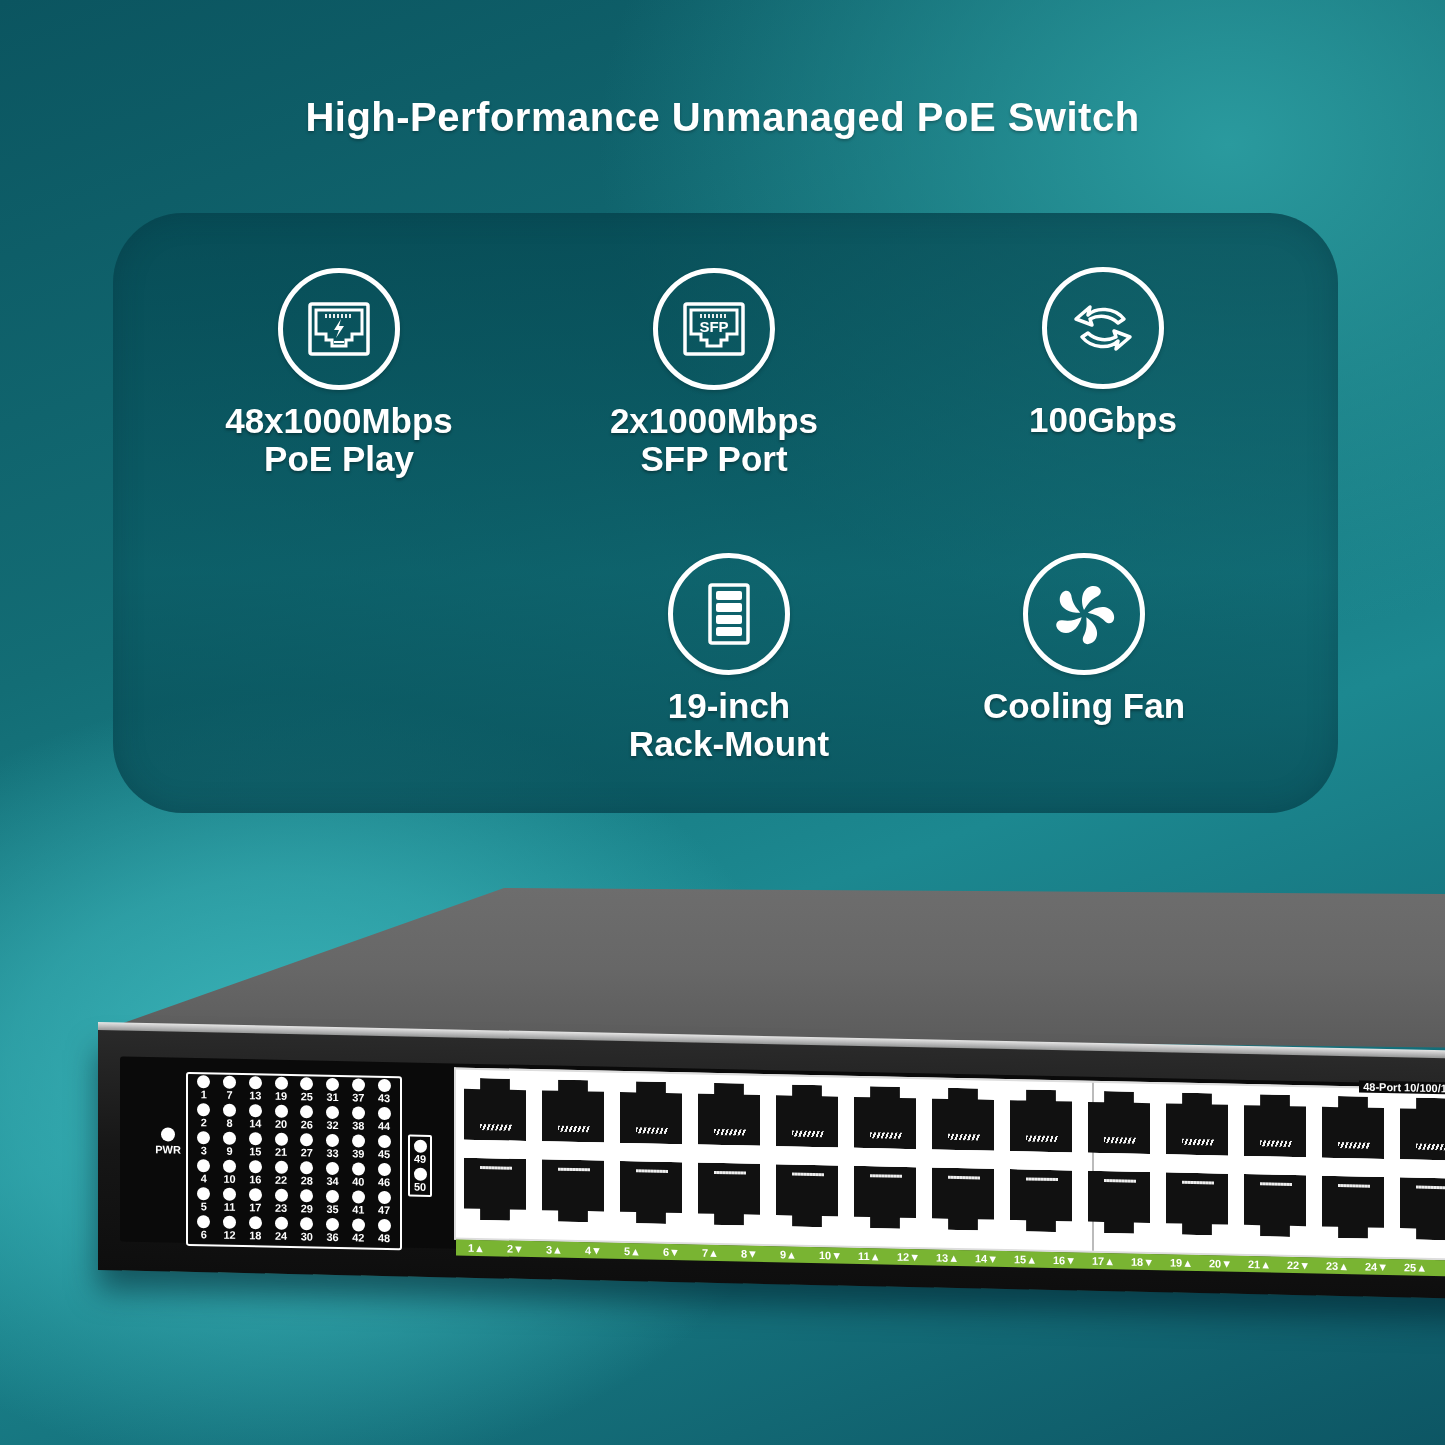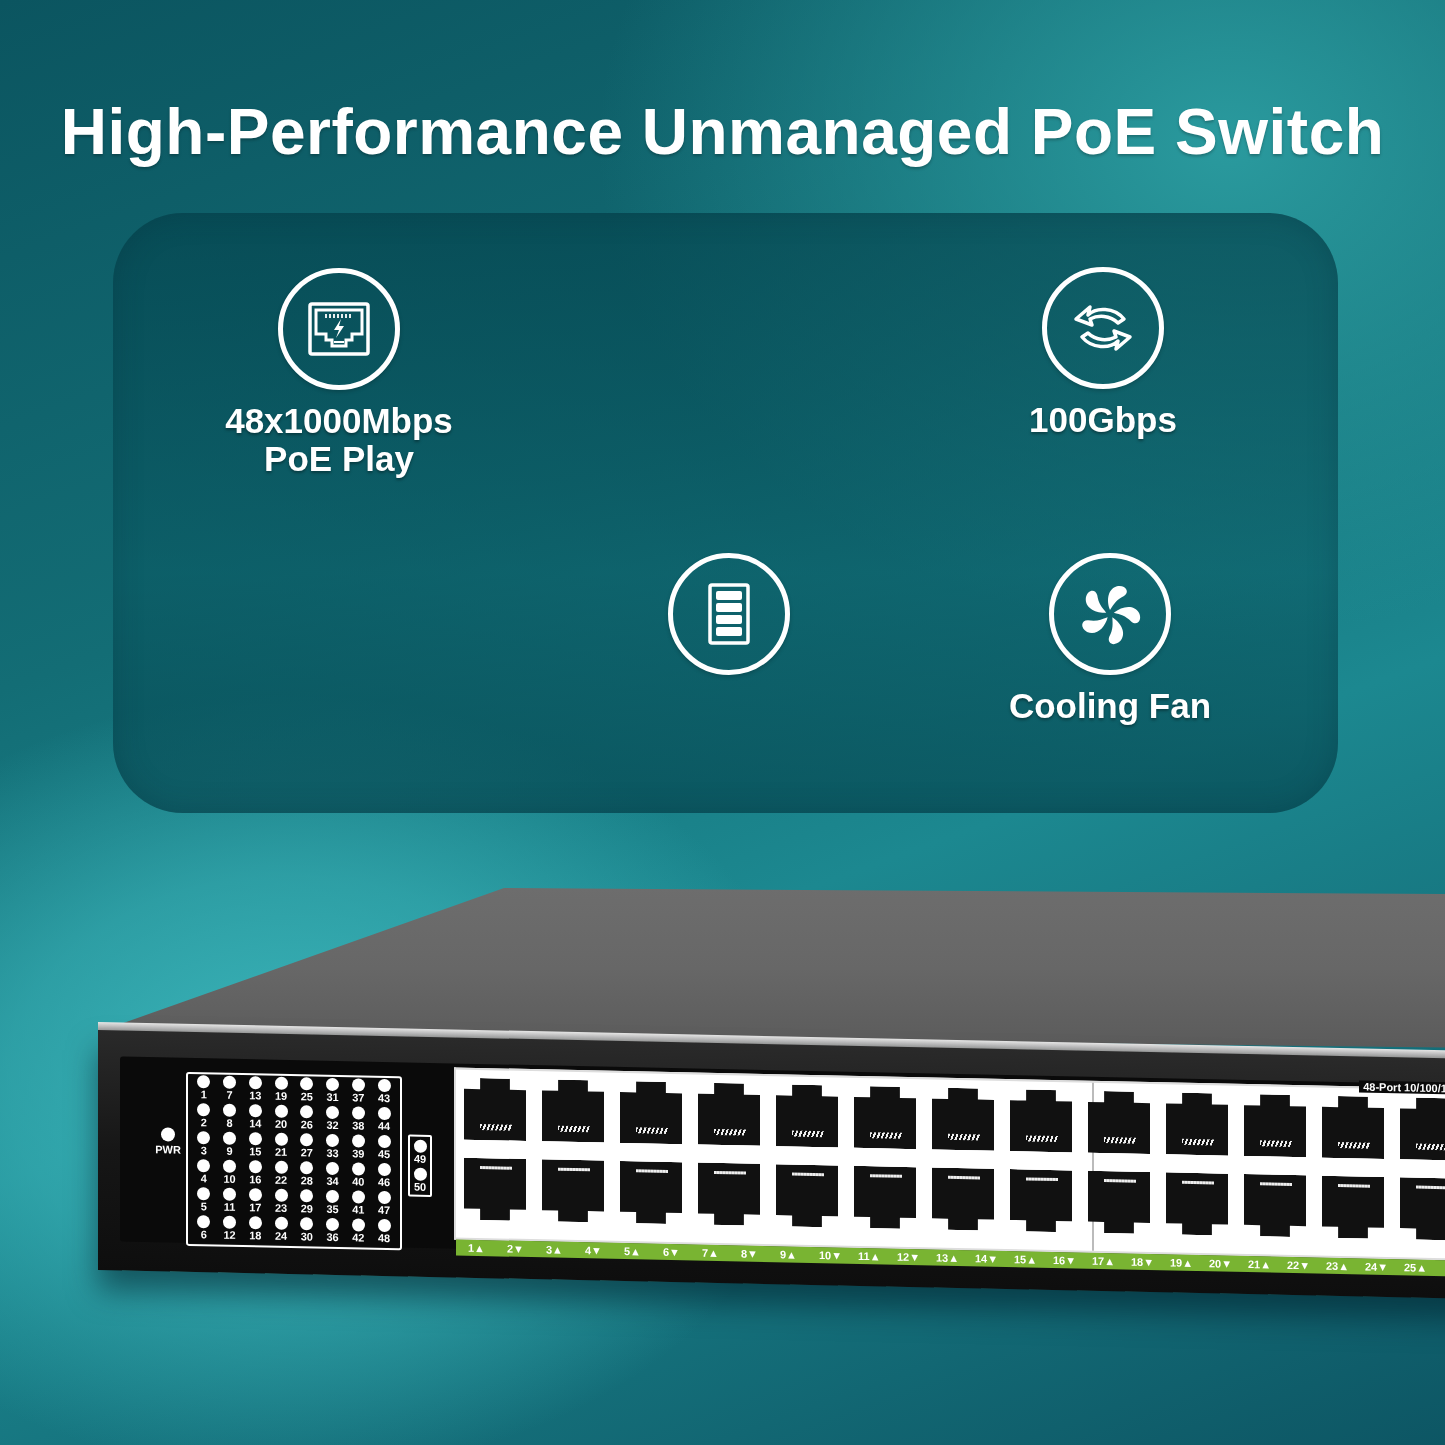--- a/index.html
+++ b/index.html
@@ -8,21 +8,21 @@
       position: relative;
       font-family: "Liberation Sans", sans-serif;
       background:
         radial-gradient(ellipse 700px 520px at 20% 75%, #3bb4b9 0%, rgba(59,180,185,0.6) 40%, rgba(59,180,185,0) 75%),
         radial-gradient(ellipse 900px 700px at 85% 10%, #2a9a9e 0%, rgba(42,154,158,0) 70%),
         linear-gradient(160deg, #0b5560 0%, #136d75 35%, #1c8890 60%, #0d5664 100%);
     }
     .hero-title {
       position: absolute; left: 0; top: 95px; width: 1445px;
       text-align: center; color: #fff; font-weight: bold;
-      font-size: 64px; letter-spacing: 0.5px;
+      font-size: 40px; letter-spacing: 0.5px;
       text-shadow: 0 2px 3px rgba(0,0,0,0.25);
     }
     .features-panel {
       position: absolute; left: 113px; top: 213px; width: 1225px; height: 600px;
       border-radius: 70px;
       background: linear-gradient(180deg, rgba(5,70,80,0.72) 0%, rgba(8,85,95,0.55) 60%, rgba(5,70,80,0.7) 100%);
       box-shadow: 0 0 30px rgba(0,40,50,0.25) inset;
     }
     .feature {
       position: absolute; width: 340px; text-align: center; color: #fff;
@@ -125,20 +125,34 @@
         <path d="M39 27 L32 38 H37 L34 46 L42 34 H37 Z" fill="#fff" stroke="none"></path>
         <path d="M32 50 H42" stroke-width="2"></path>
       </svg>
     </div>
     <div class="label">
       <span>48x1000Mbps</span>
       <span>PoE Play</span>
     </div>
   </div>
 
+  <div class="feature" style="left:431px; top:55px;">
+    <div class="icon-ring">
+      <svg viewBox="0 0 74 74" fill="none" stroke="#fff" stroke-width="3.5">
+        <rect x="8" y="12" width="58" height="50" rx="2"></rect>
+        <path d="M14 18 H60 V42 H50 V48 H44 V54 H30 V48 H24 V42 H14 Z" stroke-width="3"></path>
+        <path d="M24 22 V26 M28 22 V26 M32 22 V26 M36 22 V26 M40 22 V26 M44 22 V26 M48 22 V26" stroke-width="1.8"></path>
+        <text x="37" y="40" text-anchor="middle" fill="#fff" stroke="none" font-family="Liberation Sans, sans-serif" font-weight="bold" font-size="15">SFP</text>
+      </svg>
+    </div>
+    <div class="label">
+      <span>2x1000Mbps</span>
+      <span>SFP Port</span>
+    </div>
+  </div>
 
   <div class="feature" style="left:820px; top:54px;">
     <div class="icon-ring">
       <svg viewBox="0 0 74 74" fill="none" stroke="#fff" stroke-width="3.5" stroke-linejoin="round">
         <path d="M58 28 C48 16 30 16 22 24 L24 16 L10 28 L26 34 L24 28 C32 24 44 24 52 32 Z"></path>
         <path d="M16 46 C26 58 44 58 52 50 L50 58 L64 46 L48 40 L50 46 C42 50 30 50 22 42 Z"></path>
       </svg>
     </div>
     <div class="label">
       <span>100Gbps</span>
@@ -149,23 +163,27 @@
   <div class="feature" style="left:446px; top:340px;">
     <div class="icon-ring">
       <svg viewBox="0 0 74 74" fill="none" stroke="#fff" stroke-width="3.5">
         <rect x="18" y="8" width="38" height="58" rx="2"></rect>
         <rect x="24" y="14" width="26" height="9" rx="2" fill="#fff" stroke="none"></rect>
         <rect x="24" y="26" width="26" height="9" rx="2" fill="#fff" stroke="none"></rect>
         <rect x="24" y="38" width="26" height="9" rx="2" fill="#fff" stroke="none"></rect>
         <rect x="24" y="50" width="26" height="9" rx="2" fill="#fff" stroke="none"></rect>
       </svg>
     </div>
-  </div>
-
-  <div class="feature" style="left:827px; top:340px;">
+    <div class="label">
+      <span>19-inch</span>
+      <span>Rack-Mount</span>
+    </div>
+  </div>
+
+  <div class="feature" style="left:801px; top:340px;">
     <div class="icon-ring">
       <svg viewBox="0 0 74 74">
         <g fill="#fff" transform="translate(37 37)">
           <path d="M0 -4 C-4 -14 -2 -26 8 -28 C16 -29 20 -22 14 -18 C6 -14 4 -10 0 -4 Z"></path>
           <path d="M0 -4 C-4 -14 -2 -26 8 -28 C16 -29 20 -22 14 -18 C6 -14 4 -10 0 -4 Z" transform="rotate(72)"></path>
           <path d="M0 -4 C-4 -14 -2 -26 8 -28 C16 -29 20 -22 14 -18 C6 -14 4 -10 0 -4 Z" transform="rotate(144)"></path>
           <path d="M0 -4 C-4 -14 -2 -26 8 -28 C16 -29 20 -22 14 -18 C6 -14 4 -10 0 -4 Z" transform="rotate(216)"></path>
           <path d="M0 -4 C-4 -14 -2 -26 8 -28 C16 -29 20 -22 14 -18 C6 -14 4 -10 0 -4 Z" transform="rotate(288)"></path>
         </g>
       </svg>

